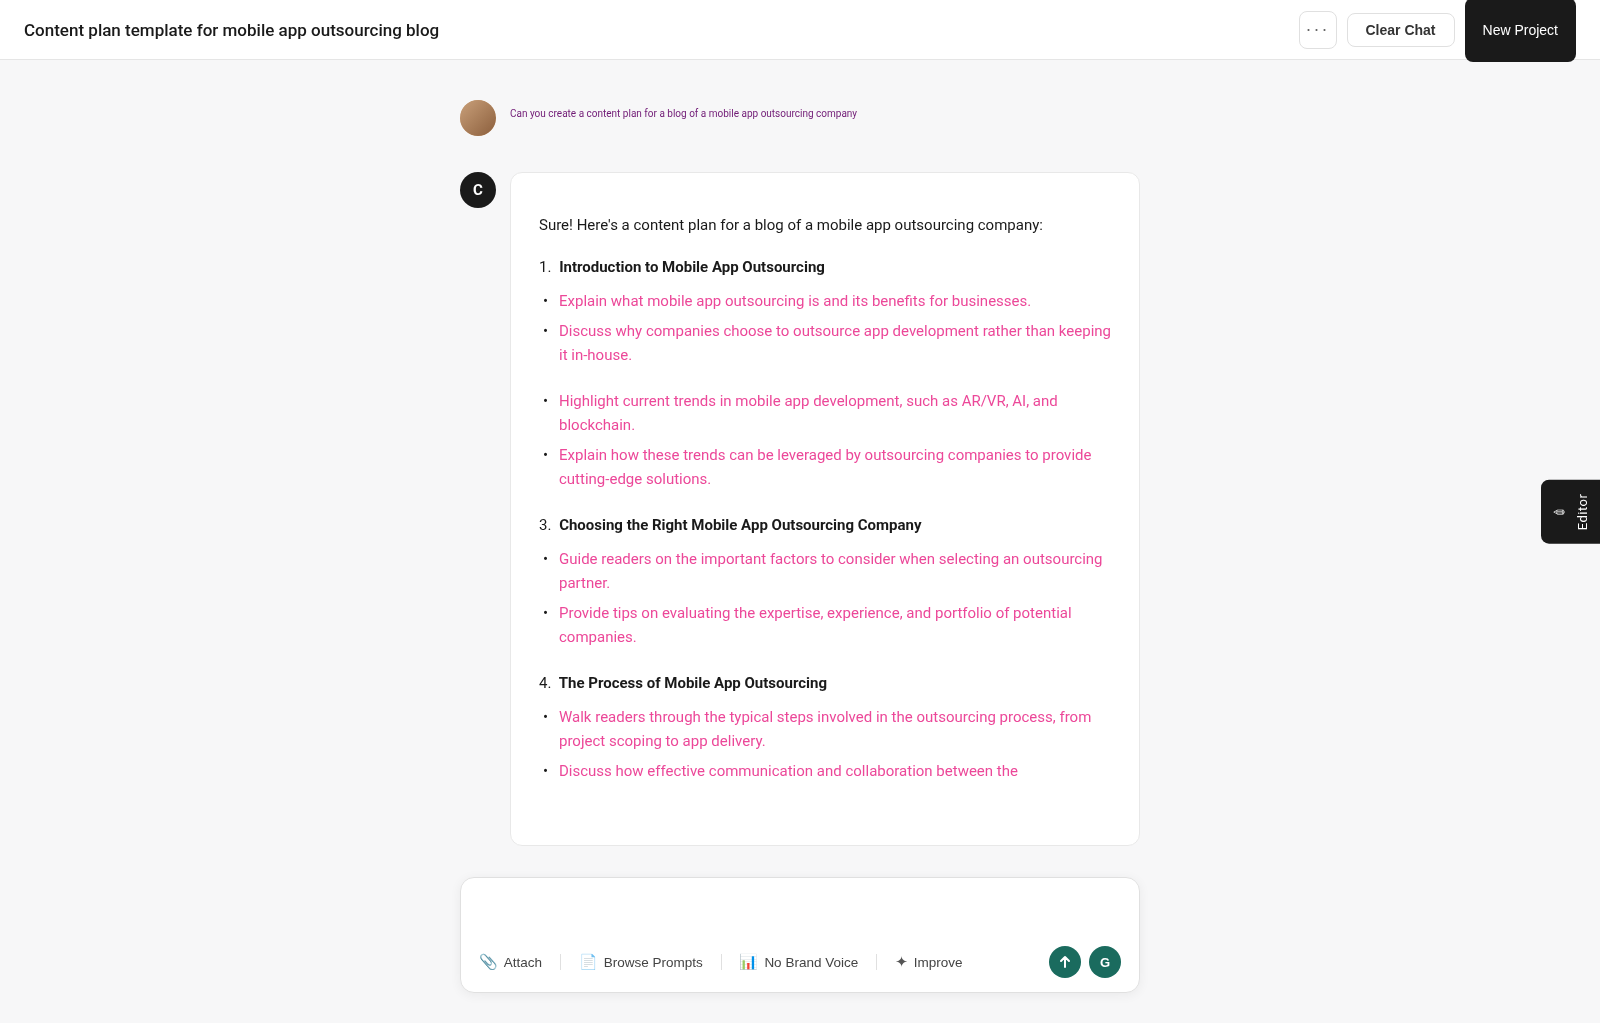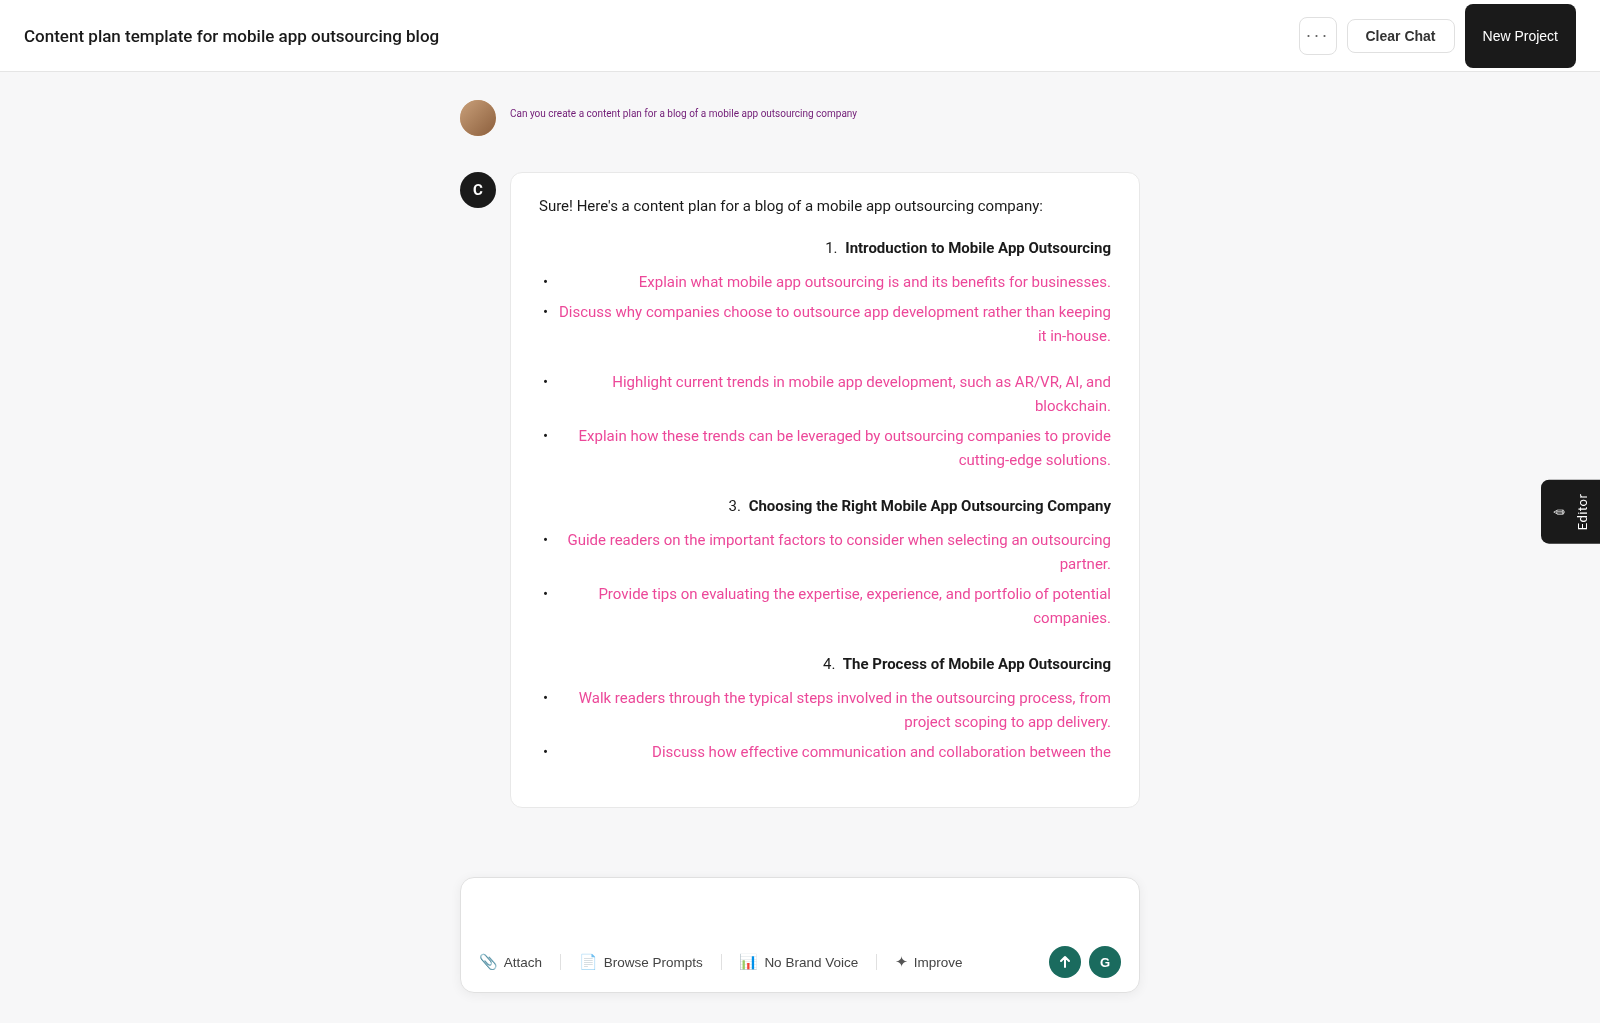--- a/index.html
+++ b/index.html
@@ -11,21 +11,21 @@
       overflow: hidden;
       position: relative;
     }
 
     
     .header {
       display: flex;
       align-items: center;
       justify-content: space-between;
       padding: 0 24px;
-      height: 72px;
+      height: 60px;
       background: #fff;
       border-bottom: 1px solid #e5e5e5;
       position: fixed;
       top: 0;
       left: 0;
       right: 0;
       z-index: 100;
     }
     .header-title {
       font-size: 17px;
@@ -137,34 +137,33 @@
       align-items: center;
       justify-content: center;
       color: #fff;
       font-size: 15px;
       font-weight: 700;
     }
     .ai-message-content {
       background: #fff;
       border: 1px solid #e8e8e8;
       border-radius: 12px;
-      padding: 21px 28px;
+      padding: 40px 28px;
       flex: 1;
       font-size: 15px;
       line-height: 1.6;
       color: #1a1a1a;
     }
     .ai-intro {
       margin-bottom: 18px;
       color: #1a1a1a;
     }
     .content-list {
       padding-left: 0;
       list-style: none;
-      text-align: right;
     }
     .content-item {
       margin-bottom: 22px;
     }
     .content-item-header {
       font-weight: 700;
       font-size: 15px;
       margin-bottom: 10px;
       color: #1a1a1a;
     }

